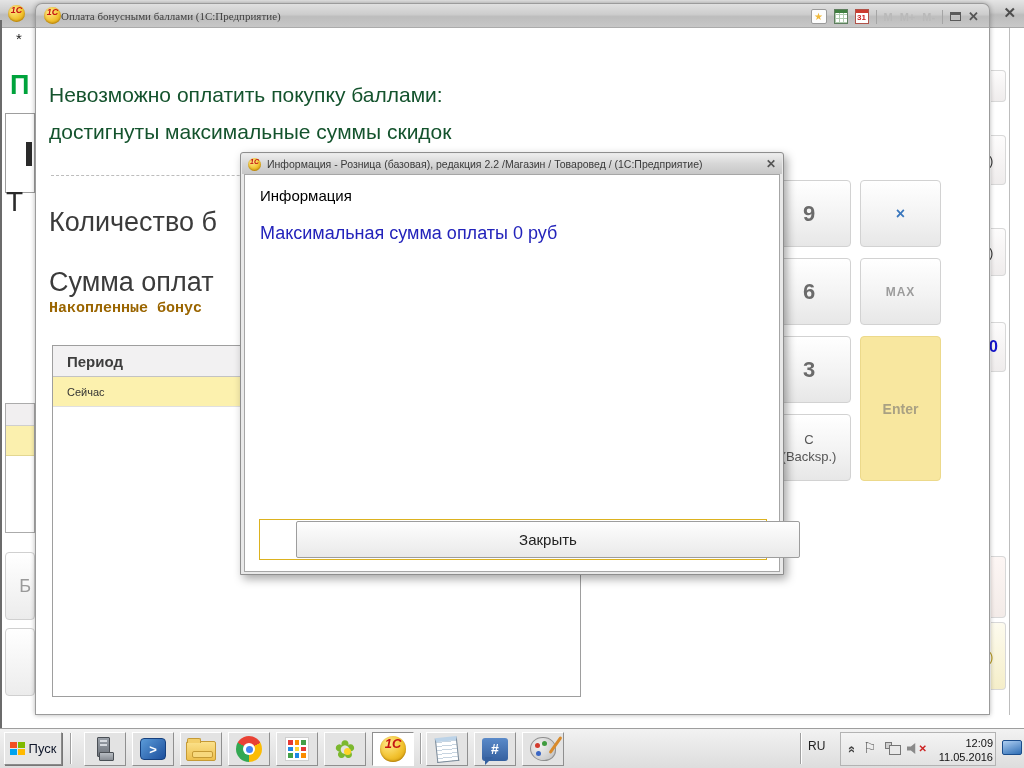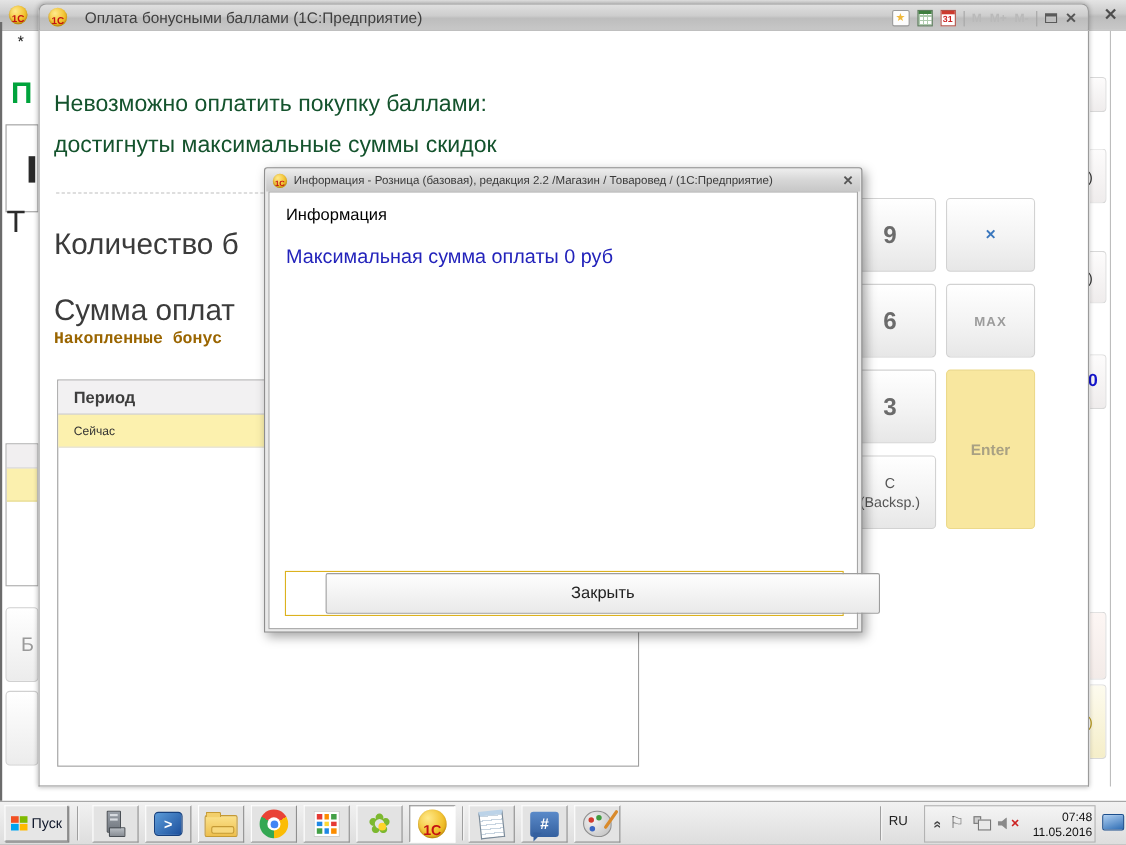--- a/index.html
+++ b/index.html
@@ -9,21 +9,21 @@
 
   
   .outer-titlebar{left:0;top:0;width:1024px;height:28px;
     background:linear-gradient(#e4e4e4,#cccccc 45%,#bcbcbc 55%,#c8c8c8);z-index:0;
     border-bottom:1px solid #a8a8a8;}
   .outer-close{position:absolute;right:8px;top:4px;font-size:15px;font-weight:bold;color:#4d4d4d;cursor:default;}
   .left-border-strip{left:0;top:20px;width:2px;height:708px;background:#6b6b6b;z-index:1;}
 
   
   .icon-1c{border-radius:50%;background:radial-gradient(circle at 35% 30%,#ffe98a,#f2c230 55%,#d79b00);
-    display:flex;align-items:flex-end;justify-content:center;color:#c41212;font-weight:bold;
+    display:flex;align-items:flex-start;justify-content:center;color:#c41212;font-weight:bold;font-style:italic;
     box-shadow:inset 0 -1px 2px rgba(140,90,0,.6);}
   .icon-1c.sm{width:17px;height:17px;font-size:9px;}
   .icon-1c.lg{width:26px;height:26px;font-size:13px;}
 
   
   .rem{z-index:1;}
   .rem-star{left:16px;top:30px;font-size:15px;color:#222;}
   .rem-green{left:10px;top:70px;font-size:27px;font-weight:bold;color:#00a33c;}
   .rem-box{left:5px;top:113px;width:30px;height:80px;border:1px solid #9e9e9e;background:#fff;overflow:hidden;}
   .rem-box-frag{position:absolute;right:2px;top:28px;width:6px;height:24px;background:#2a2a2a;}
@@ -40,21 +40,21 @@
   .pbtn{position:absolute;left:1px;width:15px;border:1px solid #d8d8d8;border-left:none;border-radius:0 4px 4px 0;
     background:linear-gradient(#fdfcfc,#efecec);display:flex;align-items:center;color:#333;font-size:13px;z-index:1;}
   .pbtn span{margin-left:-2px;}
 
   
   .main-window{left:35px;top:3px;width:955px;height:712px;z-index:2;
     border-radius:7px 7px 0 0;box-shadow:0 0 5px rgba(0,0,0,.3);}
   .mw-titlebar{position:absolute;left:0;top:0;width:100%;height:25px;border-radius:7px 7px 0 0;
     background:linear-gradient(#e0e0e0,#cdcdcd 45%,#bdbdbd 55%,#c7c7c7);
     border:1px solid #9b9b9b;border-bottom:1px solid #ababab;display:flex;align-items:center;padding:0 8px;}
-  .mw-title{font-size:14px;color:#3f3f3f;margin-left:16px;white-space:nowrap;}
+  .mw-title{font-size:11px;color:#3f3f3f;margin-left:0;white-space:nowrap;font-family:Liberation Serif, serif;}
   .win-controls{position:absolute;right:10px;top:0;height:25px;display:flex;align-items:center;gap:7px;}
   .ctl-box{width:16px;height:15px;border:1px solid #9a9a9a;background:#fdfdfd;border-radius:2px;
     display:flex;align-items:center;justify-content:center;}
   .star-glyph{color:#f0b93c;font-size:10px;line-height:1;}
   .calc-icon{width:14px;height:15px;border:1px solid #5d7d5d;background:
       linear-gradient(#3f7f3f 0 3px,transparent 3px),
       repeating-linear-gradient(0deg,#aecbae 0 1px,transparent 1px 4px),
       repeating-linear-gradient(90deg,#aecbae 0 1px,#fff 1px 4px);}
   .cal-icon{position:relative;width:14px;height:15px;border:1px solid #b05248;background:#fff;}
   .cal-strip{position:absolute;left:0;top:0;width:100%;height:3px;background:#cc3b2f;}
@@ -375,20 +375,20 @@
       <span class="tray-flag">⚐</span>
       <span class="net-icon">
           <span class="plg"></span>
           <span class="scr"></span>
         </span>
       <span class="spk-icon">
           <span class="spk-body"></span>
           <span class="spk-x">✕</span>
         </span>
       <span class="tray-clock">
-        <span>07:48</span><br>
+        <span>12:09</span><br>
         <span>11.05.2016</span>
       </span>
     </div>
     <span class="desk-icon"></span>
   </div>
 
 </div>
 
 </body></html>

